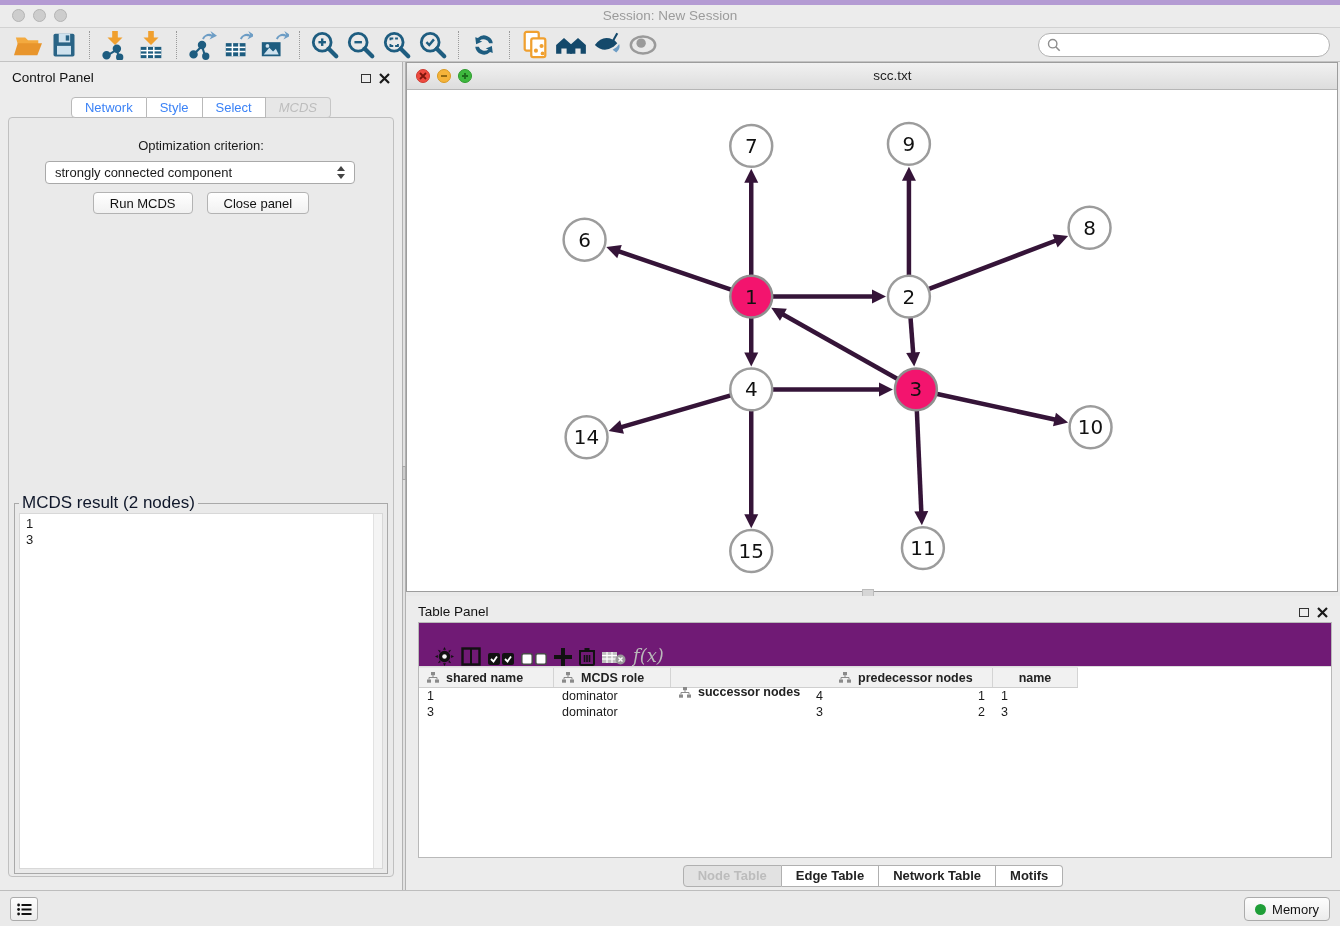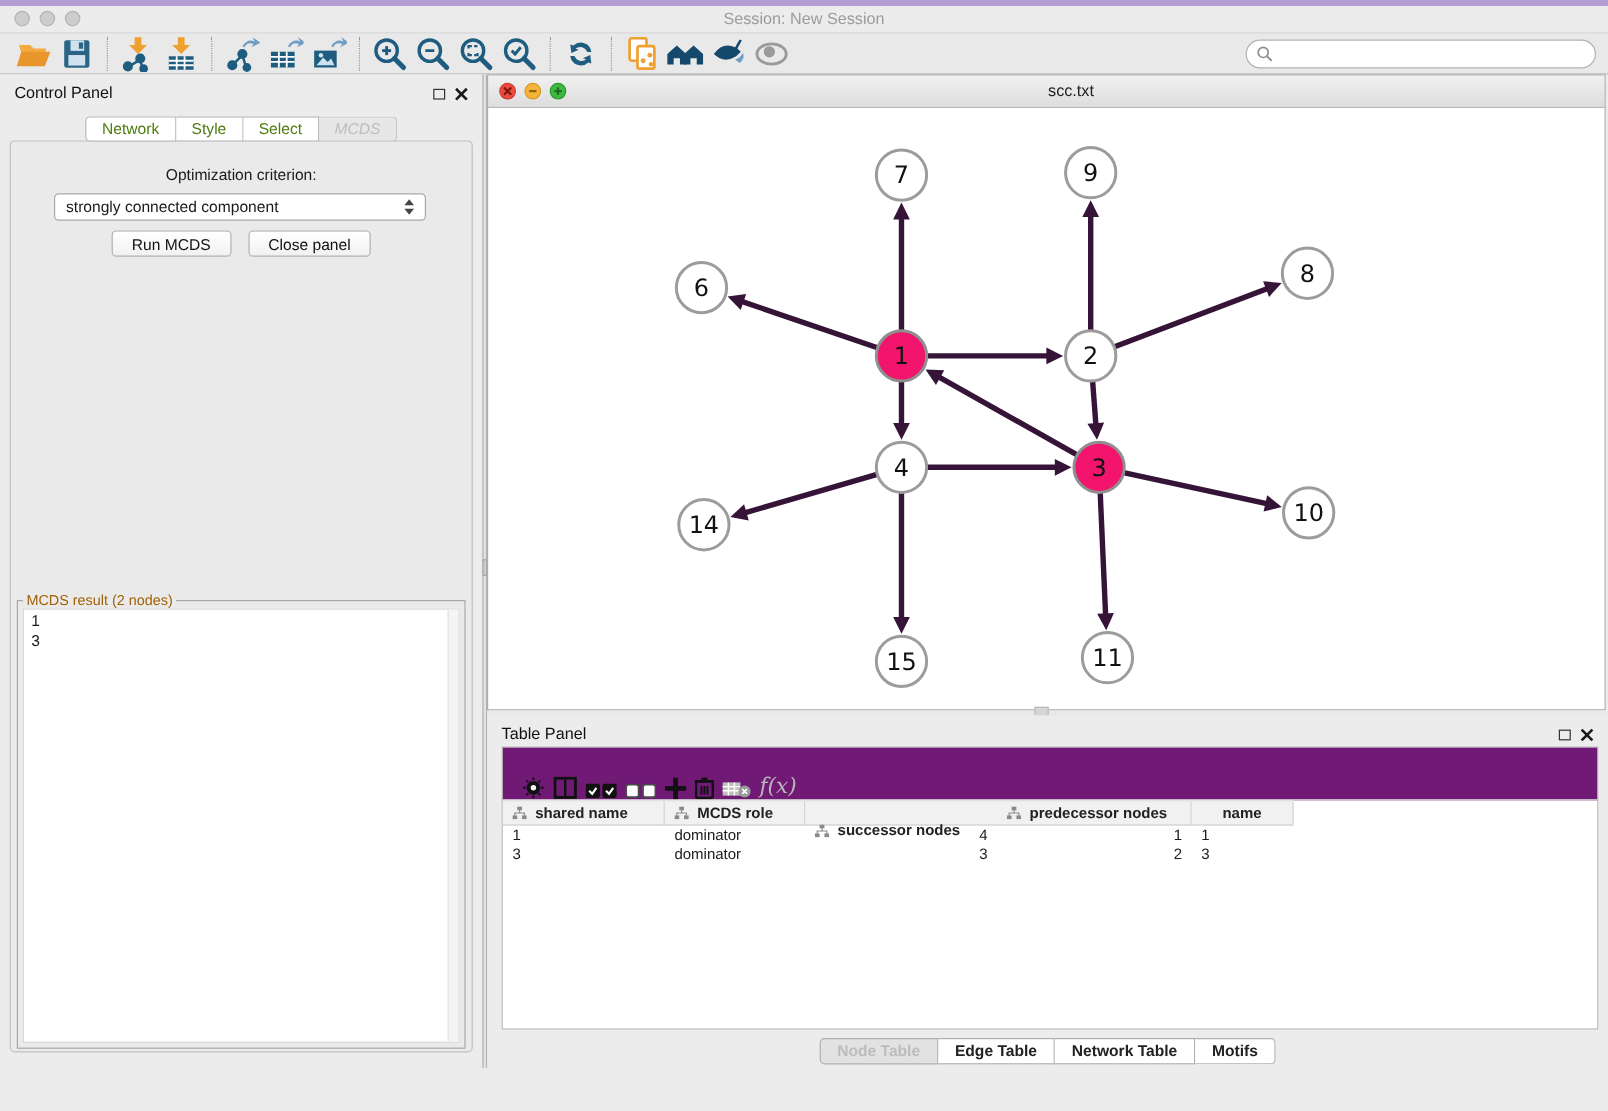--- a/index.html
+++ b/index.html
@@ -28,40 +28,40 @@
                      font-family:"Liberation Sans",sans-serif; }
 
   
   .control-panel { position:absolute; left:0; top:62px; width:402px; height:828px; background:#ececec; }
   .panel-title { position:absolute; left:12px; top:8px; font-size:13.5px; color:#111; }
   .float-icon { position:absolute; width:10px; height:9px; border:1.5px solid #333; top:12px; }
   .close-icon { position:absolute; width:11px; height:11px; top:11px; }
   .close-icon svg { display:block; }
   .cp-tabs { position:absolute; top:35px; left:0; right:0; display:flex; justify-content:center; z-index:2; }
   .cp-tab { background:#fff; border:1px solid #b9b9b9; border-left:none; padding:2px 13px; height:21px;
-            font-size:13px; line-height:16px; color:#4d7c0f; }
+            font-size:13px; line-height:16px; color:#3b82f6; }
   .cp-tab:first-child { border-left:1px solid #b9b9b9; border-radius:4px 0 0 4px; }
   .cp-tab:last-child { border-radius:0 4px 4px 0;font-style:italic; }
   .cp-tab.active { background:#e7e7e7; color:#bdbdbd; border-color:#c6c6c6; }
   .cp-box { position:absolute; left:8px; right:8px; top:55px; bottom:13px; border:1px solid #c0c0c0;
             border-radius:4px; background:#eaeaea; }
   .opt-label { position:absolute; top:20px; left:0; right:0; text-align:center; font-size:13px; }
   .criterion-select { position:absolute; left:36px; right:38px; top:43px; height:23px; background:#fff;
                       border:1px solid #a9a9a9; border-radius:4px; display:flex; align-items:center;
                       padding:0 9px; font-size:13px; }
   .updown { margin-left:auto; display:flex; flex-direction:column; gap:3px; }
   .updown i { display:block; width:0; height:0; border-left:4px solid transparent; border-right:4px solid transparent; }
   .updown .up { border-bottom:5px solid #444; }
   .updown .down { border-top:5px solid #444; }
   .cp-buttons { position:absolute; top:74px; left:0; right:0; display:flex; justify-content:center; gap:14px; }
   .swing-btn { background:linear-gradient(#ffffff,#f1f1f1); border:1px solid #b3b3b3; border-radius:4px;
                height:22px; padding:0 16px; font-size:13px; font-family:"Liberation Sans",sans-serif; color:#111; }
   .mcds-fieldset { position:absolute; left:5px; right:5px; top:375px; bottom:2px; border:1px solid #a9a9a9;
                    background:#eaeaea; }
-  .mcds-fieldset legend { margin-left:4px; padding:0 3px; font-size:12px; color:#a16207; }
+  .mcds-fieldset legend { margin-left:4px; padding:0 3px; font-size:17px; color:#0f172a; }
   .result-area { position:absolute; left:4px; right:4px; top:0px; bottom:4px; background:#fff;
                  border:1px solid #d8d8d8; white-space:pre; font-size:13px; line-height:16px; padding:2px 6px; }
   .result-scroll { position:absolute; right:0; top:0; bottom:0; width:9px; background:#f4f4f4;
                    border-left:1px solid #e2e2e2; }
 
   
   .v-splitter { position:absolute; left:402px; top:62px; width:4px; height:828px; background:#e2e2e2;
                 border-left:1px solid #b2b2b2; border-right:1px solid #b2b2b2; }
   .v-splitter .handle { position:absolute; left:-1px; top:404px; width:4px; height:14px;
                         background:#cccccc; border:1px solid #a8a8a8; }
@@ -591,14 +591,32 @@
         </div>
     </div>
     <div class="tp-tabs">
         <span class="tp-tab active">Node Table</span>
         <span class="tp-tab">Edge Table</span>
         <span class="tp-tab">Network Table</span>
         <span class="tp-tab">Motifs</span>
       </div>
   </div>
 
+  <div class="statusbar">
+    <button class="sb-left-btn">
+      <svg width="15" height="13" viewBox="0 0 15 13">
+          <g fill="#111">
+            <circle cx="1.6" cy="2" r="1.4"></circle>
+            <circle cx="1.6" cy="6.5" r="1.4"></circle>
+            <circle cx="1.6" cy="11" r="1.4"></circle>
+            <rect x="4.5" y="1" width="10" height="2"></rect>
+            <rect x="4.5" y="5.5" width="10" height="2"></rect>
+            <rect x="4.5" y="10" width="10" height="2"></rect>
+          </g>
+        </svg>
+    </button>
+    <button class="memory-btn">
+      <span class="memory-dot"></span>
+      <span>Memory</span>
+    </button>
+  </div>
 
 </div>
 
 </body></html>

